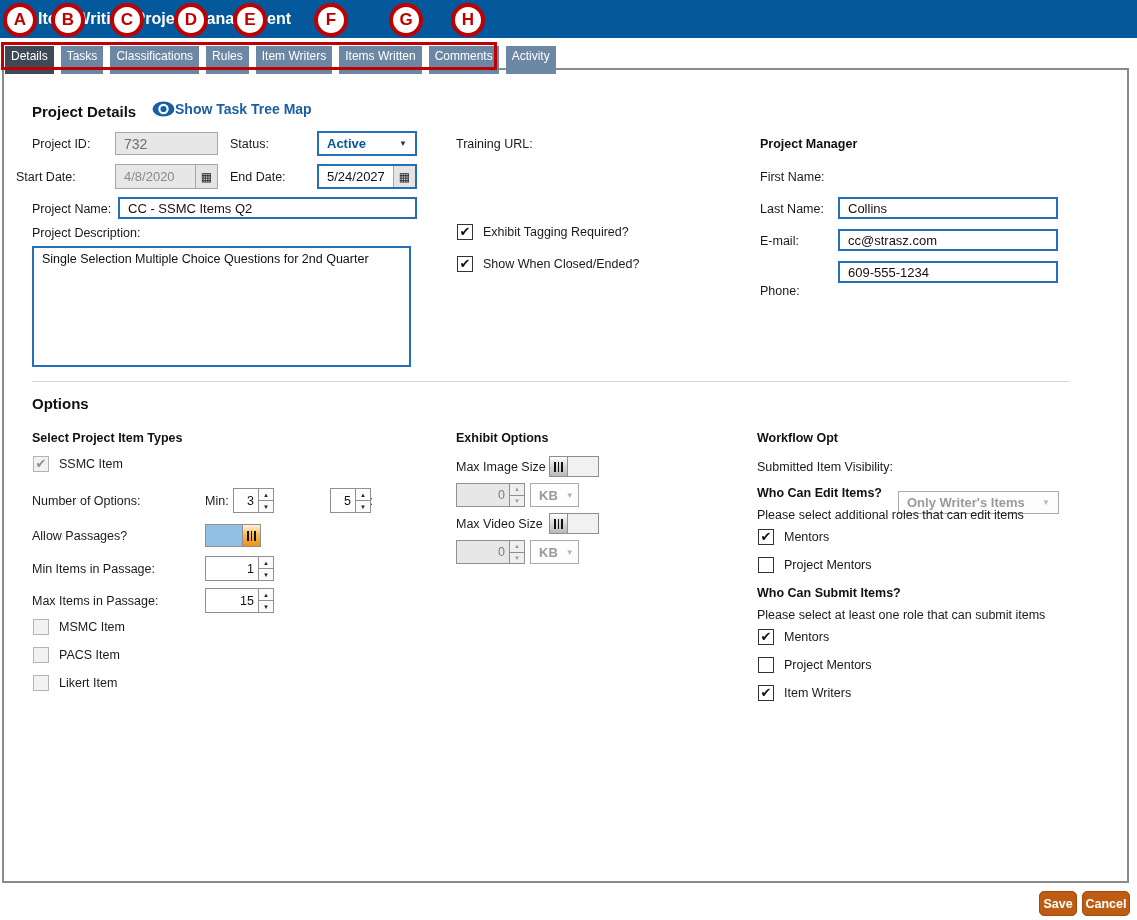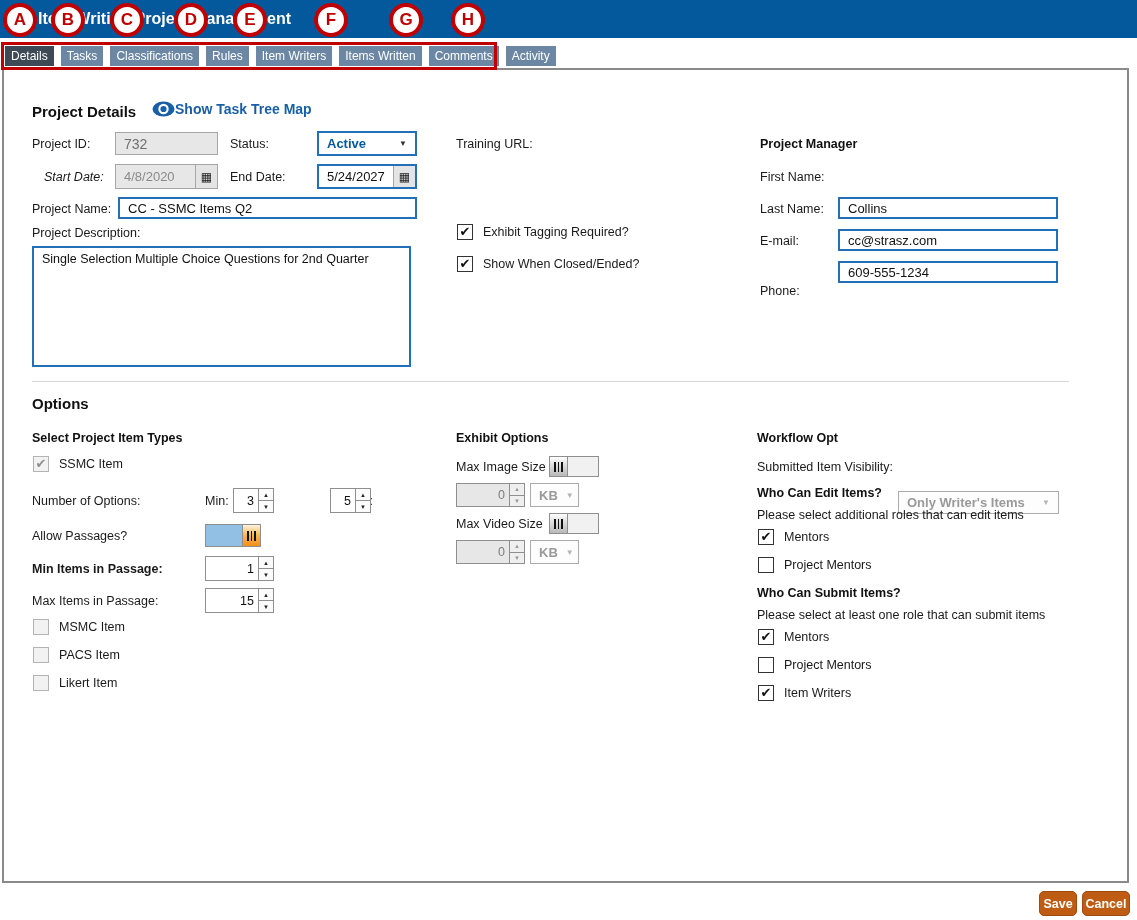--- a/index.html
+++ b/index.html
@@ -15,21 +15,21 @@
 
   
   .badge { width:34px; height:34px; top:3px; border-radius:50%;
            background:#fff; border:4px solid #c00000; color:#c00000;
            font-weight:bold; font-size:17px; display:flex; align-items:center;
            justify-content:center; z-index:30; }
 
   
   #tab-annotation-box { left:1px; top:42px; width:496px; height:28px;
         border:3px solid #c00000; z-index:20; pointer-events:none; }
-  #tabstrip { left:5px; top:46px; height:20px; display:flex; gap:7px; z-index:10; }
+  #tabstrip { left:5px; top:46px; height:28px; display:flex; gap:7px; z-index:10; }
   .tab { background:#6b87a3; color:#fff; font-size:12px; padding:3px 6px 4px 6px;
          white-space:nowrap; cursor:default; }
   .tab.selected { background:#3d4a56; }
 
   
   #main-panel { left:2px; top:68px; width:1127px; height:815px;
                 background:#fff; border:2px solid #8a8a8a; }
 
   .h1 { font-size:15px; font-weight:bold; color:#111; }
   .h2 { font-size:12.5px; font-weight:bold; color:#111; }
@@ -151,21 +151,21 @@
   <div class="tb disabled abs" style="left:115px; top:132px; width:103px; height:23px; font-size:14px;">
     <span>732</span>
   </div>
 
   <div class="lbl abs" style="left:230px; top:137px;">Status:</div>
   <div class="combo abs" style="left:317px; top:131px; width:100px; height:25px;">
     <span class="val">Active</span>
     <span class="arr">▼</span>
   </div>
 
-  <div class="lbl abs" style="left:44px; top:170px;font-style:italic;">Start Date:</div>
+  <div class="lbl abs" style="left:16px; top:170px;">Start Date:</div>
   <div class="datebox disabled abs" style="left:115px; top:164px; width:103px; height:25px;">
     <span class="dval">4/8/2020</span>
     <span class="cal-btn">▦</span>
   </div>
 
   <div class="lbl abs" style="left:230px; top:170px;">End Date:</div>
   <div class="datebox abs" style="left:317px; top:164px; width:100px; height:25px;">
     <span class="dval">5/24/2027</span>
     <span class="cal-btn">▦</span>
   </div>
@@ -242,21 +242,21 @@
   <div class="lbl abs" style="left:32px; top:529px;">Allow Passages?</div>
   <div class="toggle on abs" style="left:205px; top:524px; width:56px; height:23px;">
     <div class="track"></div>
     <div class="handle">
         <i></i>
         <i></i>
         <i></i>
       </div>
   </div>
 
-  <div class="lbl abs" style="left:32px; top:562px;font-weight:bold;">Min Items in Passage:</div>
+  <div class="lbl abs" style="left:32px; top:562px;">Min Items in Passage:</div>
   <div class="spinner abs" style="left:205px; top:556px; width:69px; height:25px;">
     <span class="sval">1</span>
     <span class="spin-btns">
         <span>▲</span>
         <span>▼</span>
       </span>
   </div>
 
   <div class="lbl abs" style="left:32px; top:594px;">Max Items in Passage:</div>
   <div class="spinner abs" style="left:205px; top:588px; width:69px; height:25px;">

